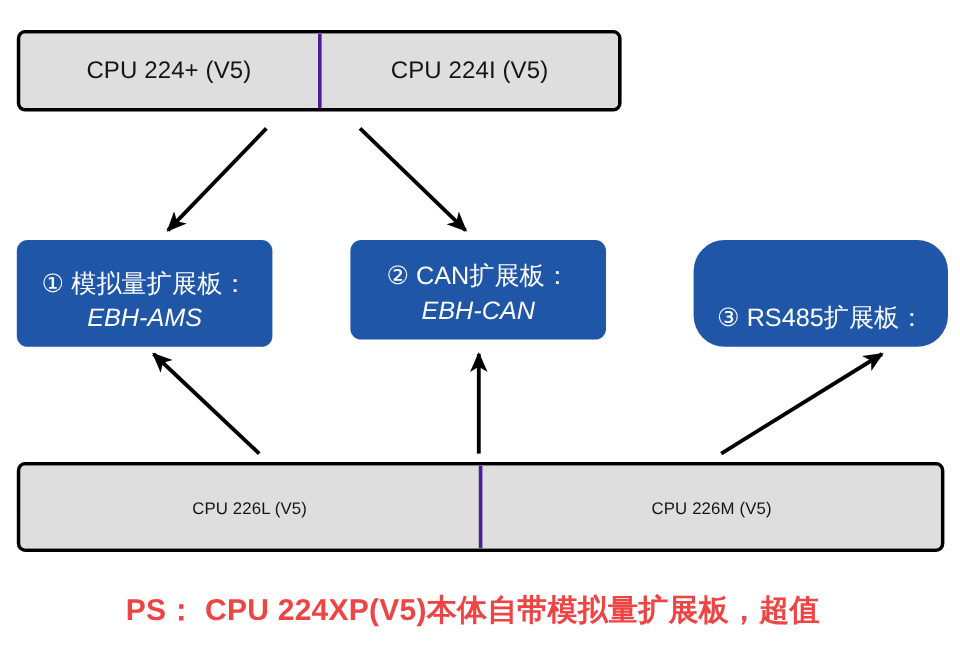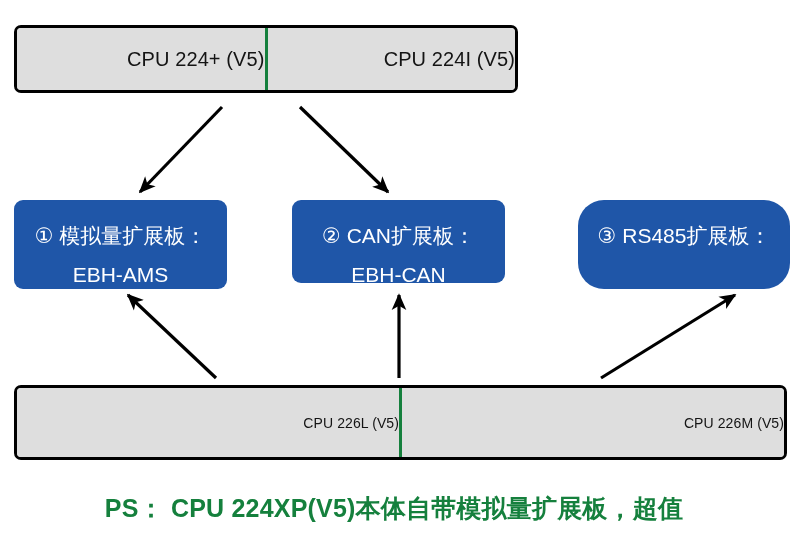--- a/index.html
+++ b/index.html
@@ -29,28 +29,28 @@
     box-sizing: border-box;
     border: 3px solid #000000;
     border-radius: 7px;
     background: #d9d9d9;
     overflow: hidden;
   }
   .cpu-cell {
     flex: 1 1 0;
     display: flex;
     align-items: center;
-    justify-content: flex-end;
+    justify-content: center;
     background: #dedede;
     color: #141414;
     box-sizing: border-box;
     position: relative;
   }
   .cpu-cell + .cpu-cell {
-    border-left: 3px solid #15803d;
+    border-left: 3px solid #4c1d95;
   }
   .cpu-cell-label {
     font-size: 19px;
     letter-spacing: 0.1px;
     white-space: nowrap;
   }
 
   #cpu-bar-top {
     left: 14px;
     top: 25px;
@@ -70,47 +70,48 @@
   
   .board-box {
     position: absolute;
     box-sizing: border-box;
     background: #1f56a8;
     border-radius: 9px;
     color: #ffffff;
     display: flex;
     flex-direction: column;
     align-items: center;
-    justify-content: space-between;
-    padding: 23px 10px;
+    justify-content: flex-end;
+    padding: 10px 10px;
   }
   .board-line1 {
     font-size: 21px;
     line-height: 1.26;
     white-space: nowrap;
   }
   .board-line2 {
     font-size: 21px;
     line-height: 1.26;
     white-space: nowrap;
-    margin-top: 13px;
+    margin-top: 2px;
+    font-style: italic;
   }
 
   #board-box-0 { left: 14px;  top: 200px; width: 213px; height: 89px; }
   #board-box-1 { left: 292px; top: 200px; width: 213px; height: 83px; }
   #board-box-2 { left: 578px; top: 200px; width: 212px; height: 89px; border-radius: 26px; }
 
   
   #footer-note {
     position: absolute;
     left: 0;
     top: 492px;
     width: 788px;
     text-align: center;
-    color: #15803d;
+    color: #ef4444;
     font-size: 25px;
     font-weight: bold;
     letter-spacing: 0.2px;
     white-space: nowrap;
   }
 
   
   #arrow-layer {
     position: absolute;
     left: 0; top: 0;

